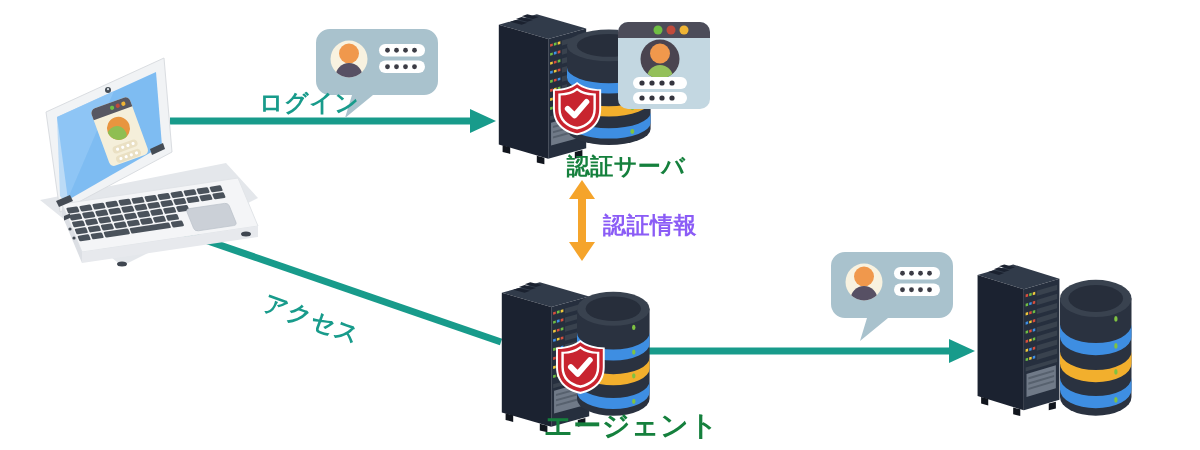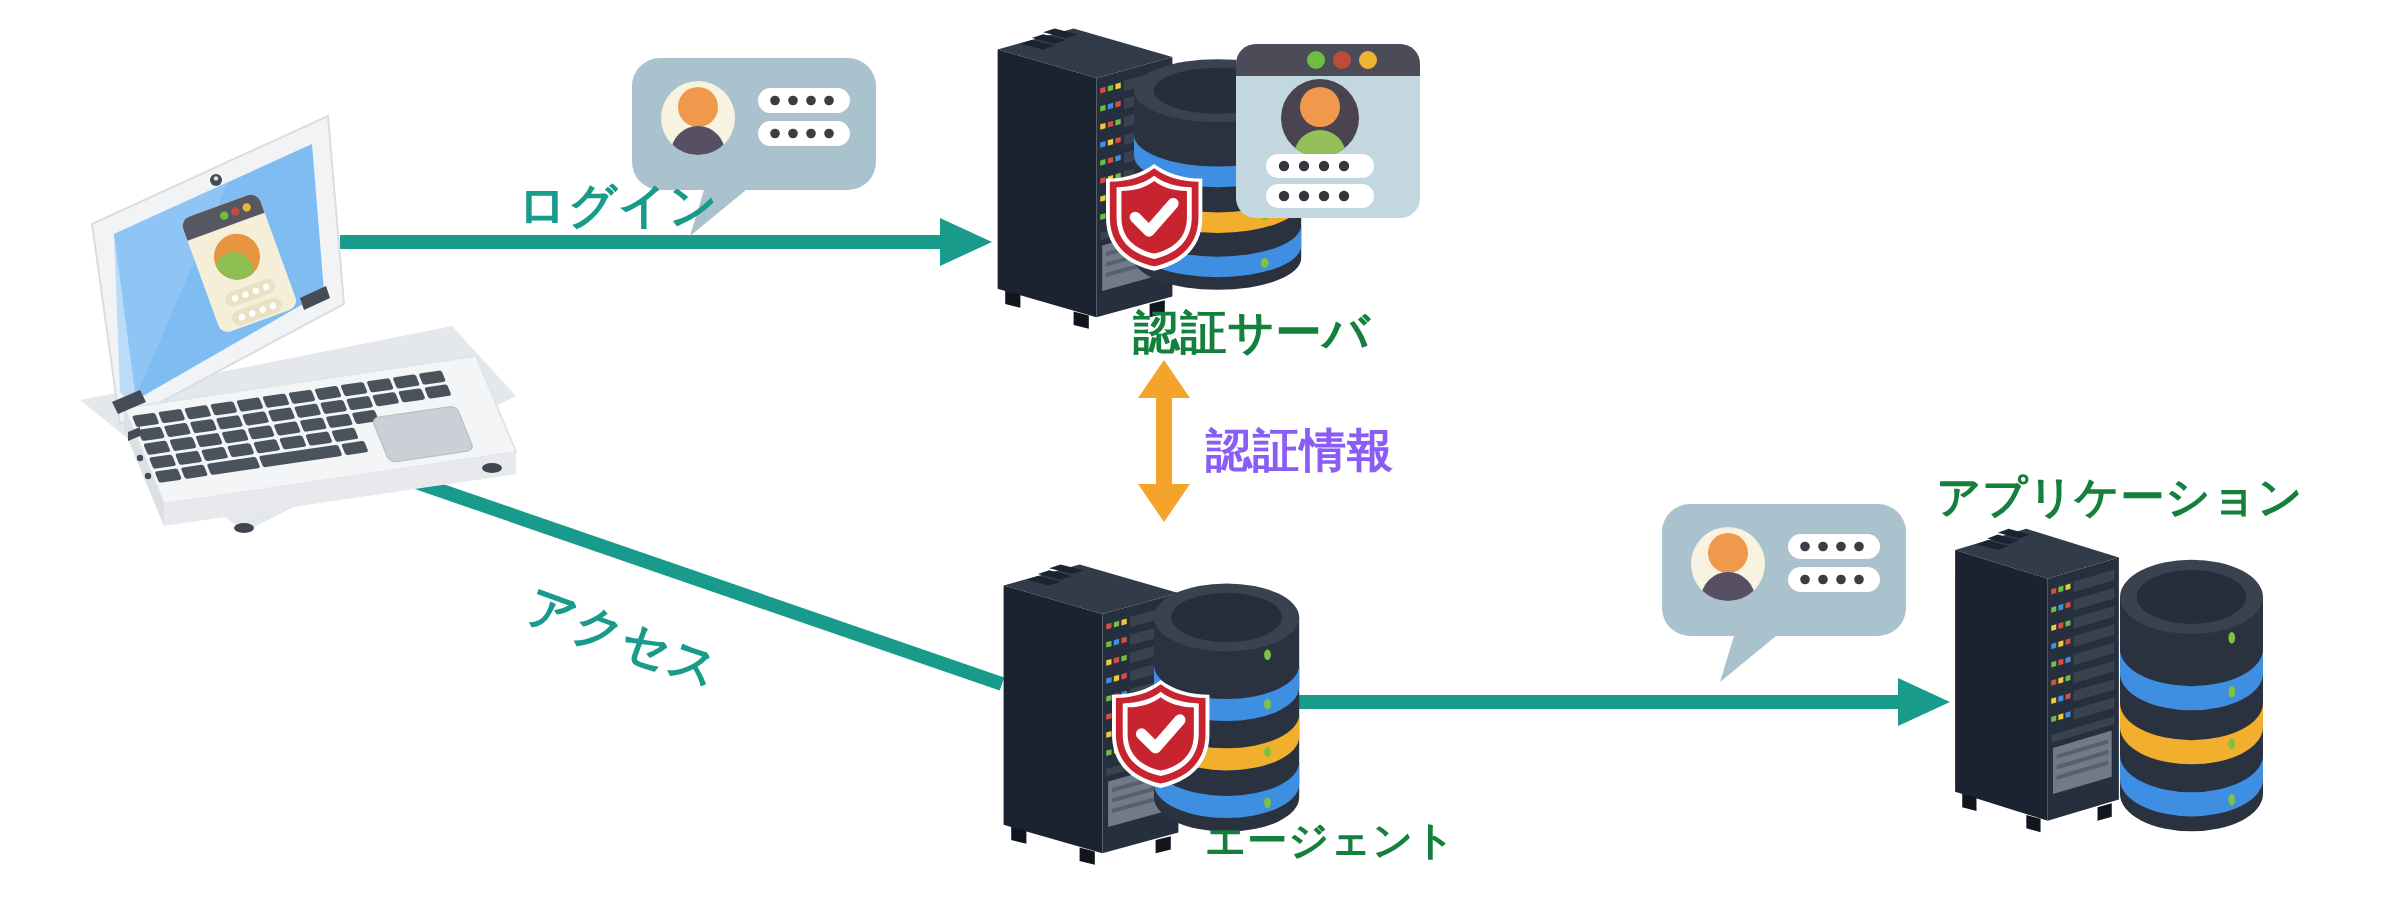--- a/index.html
+++ b/index.html
@@ -7,21 +7,21 @@
           font-family:"DejaVu Sans","Liberation Sans",sans-serif;}
   #art{position:absolute;left:0;top:0;}
   .lbl{position:absolute;font-weight:bold;white-space:nowrap;letter-spacing:0.5px;color:#15803d;}
   .teal{color:#189B8B;}
   .lbl-login{left:244px;top:87px;font-size:24px;margin-left:15px;}
   .lbl-access{left:270px;top:287px;font-size:24px;transform:rotate(20deg);transform-origin:left top;}
   .lbl-authinfo{left:603px;top:210px;font-size:23px;color:#8b5cf6;}
   .lbl-serverlogin{left:659px;top:320px;font-size:23px;}
   .lbl-authserver{left:545px;top:151px;width:162px;text-align:center;font-size:23px;}
   .lbl-transparent{left:558px;top:258px;width:184px;text-align:center;font-size:24px;}
-  .lbl-agent{left:544px;top:407px;width:184px;text-align:right;font-size:20px;}
+  .lbl-agent{left:544px;top:407px;width:184px;text-align:left;font-size:28px;}
   .lbl-application{left:962px;top:234px;width:196px;text-align:center;font-size:22px;}
 </style>
 </head>
 <body>
 
 <div id="canvas">
 <svg id="art" width="1200" height="450" viewBox="0 0 1200 450">
   <defs>
 
     <g id="rack">
@@ -293,14 +293,13 @@
 
   <use href="#bubble" transform="translate(316,29)"></use>
   <use href="#bubble" transform="translate(831,252)"></use>
 </svg>
 
   <div class="lbl teal lbl-login">ログイン</div>
   <div class="lbl teal lbl-access">アクセス</div>
   <div class="lbl lbl-authinfo">認証情報</div>
   <div class="lbl lbl-authserver">認証サーバ</div>
   <div class="lbl lbl-agent">エージェント</div>
-  <div class="lbl lbl-application">アプリケーション</div>
 </div>
 
 </body></html>

